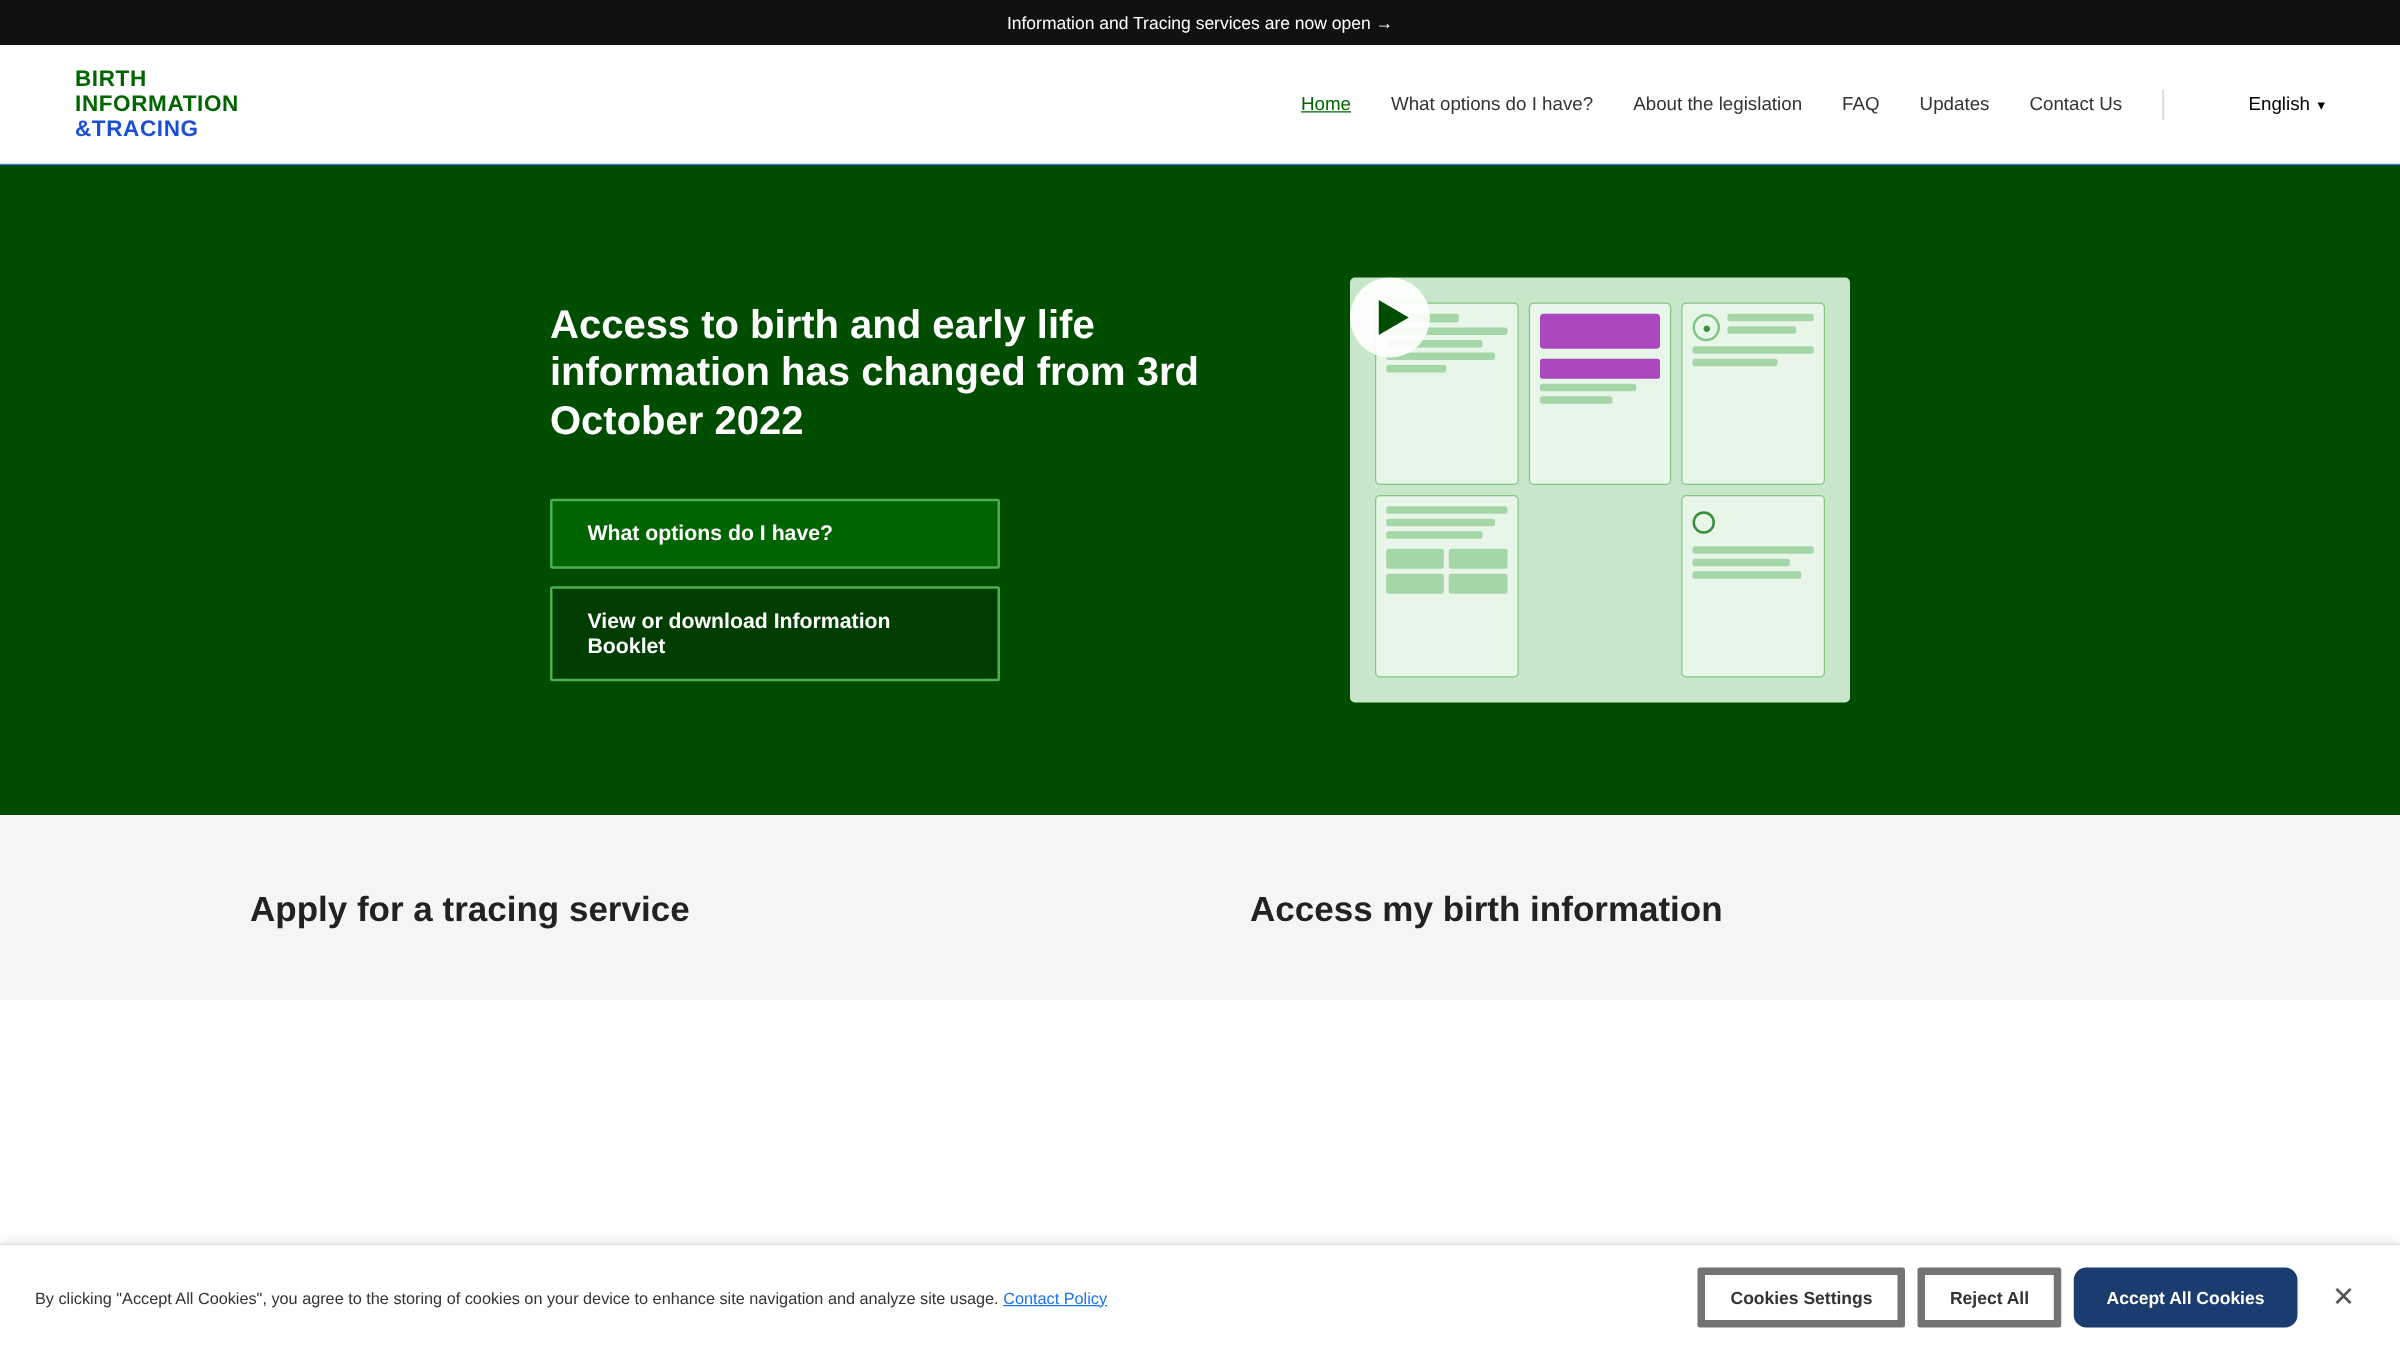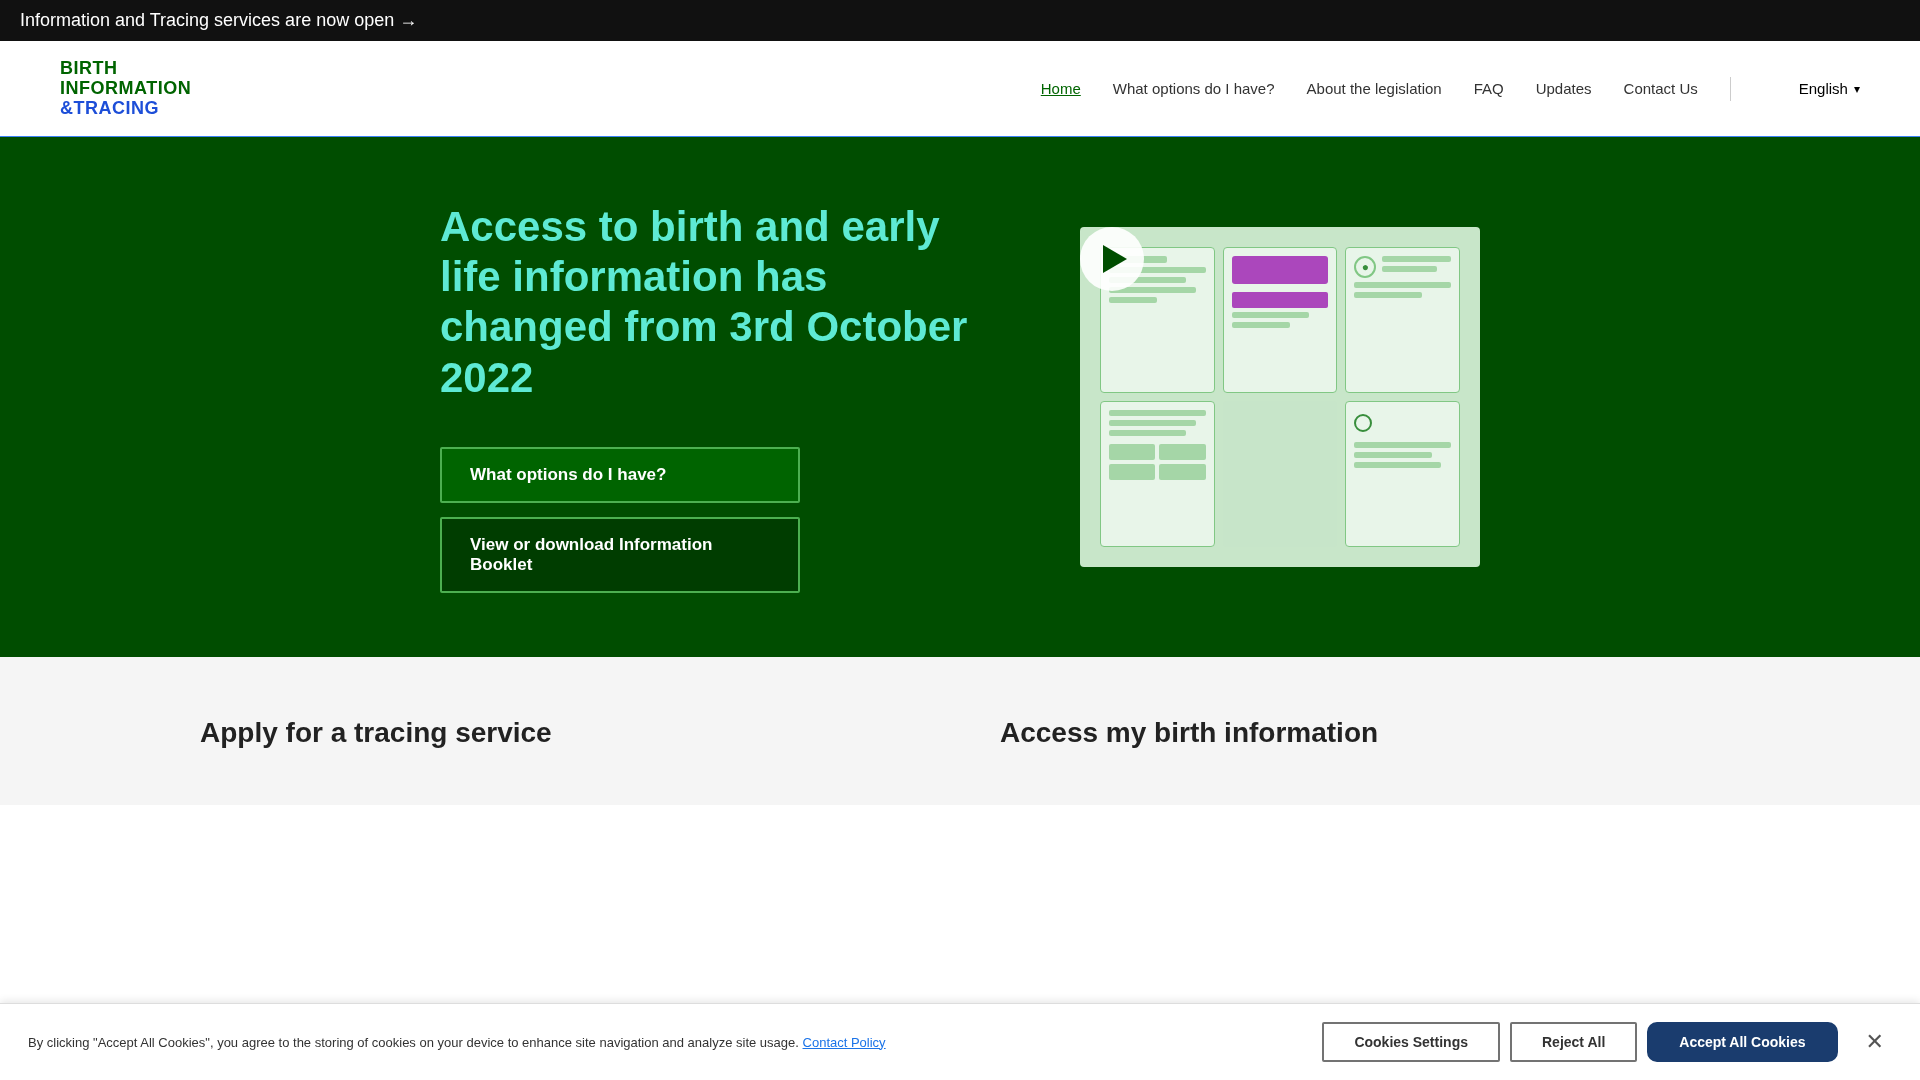--- a/index.html
+++ b/index.html
@@ -2,22 +2,23 @@
 <html><head>
   <meta charset="utf-8">
   <style>
     * { margin: 0; padding: 0; box-sizing: border-box; }
     body { font-family: Arial, sans-serif; font-size: 16px; color: #333; overflow-x: hidden; }
 
     
     .top-banner {
       background: #111;
       color: #fff;
+      text-align: center;
       padding: 10px 20px;
-      font-size: 18px;
+      font-size: 14px;
     }
 
     
     .header {
       background: #fff;
       display: flex;
       align-items: center;
       justify-content: space-between;
       padding: 18px 60px;
       border-bottom: 1px solid #3b82f6;
@@ -80,23 +81,23 @@
       align-items: center;
       justify-content: center;
       padding: 60px;
       gap: 80px;
     }
     .hero-content {
       flex: 1;
       max-width: 560px;
     }
     .hero-title {
-      font-size: 42px;
+      font-size: 32px;
       font-weight: 700;
-      color: #5eead4;
+      color: #ffffff;
       line-height: 1.2;
       margin-bottom: 44px;
     }
     .hero-buttons {
       display: flex;
       flex-direction: column;
       gap: 14px;
       max-width: 360px;
     }
     .btn-primary {
@@ -227,26 +228,26 @@
     .cookie-text a {
       color: #1a73e8;
       text-decoration: underline;
     }
     .cookie-buttons {
       display: flex;
       align-items: center;
       gap: 10px;
     }
     .cookie-btn {
-      padding: 10px 30px;
+      padding: 10px 20px;
       font-size: 14px;
       font-weight: 600;
       cursor: pointer;
       border-radius: 2px;
-      border: 2px solid #737373;
+      border: 6px solid #737373;
       background: #fff;
       color: #333;
     }
     .cookie-btn.accept {
       background: #1a3c6e;
       color: #fff;
       border-color: #1a3c6e;
       border-radius: 10px;
     }
     .cookie-close {

